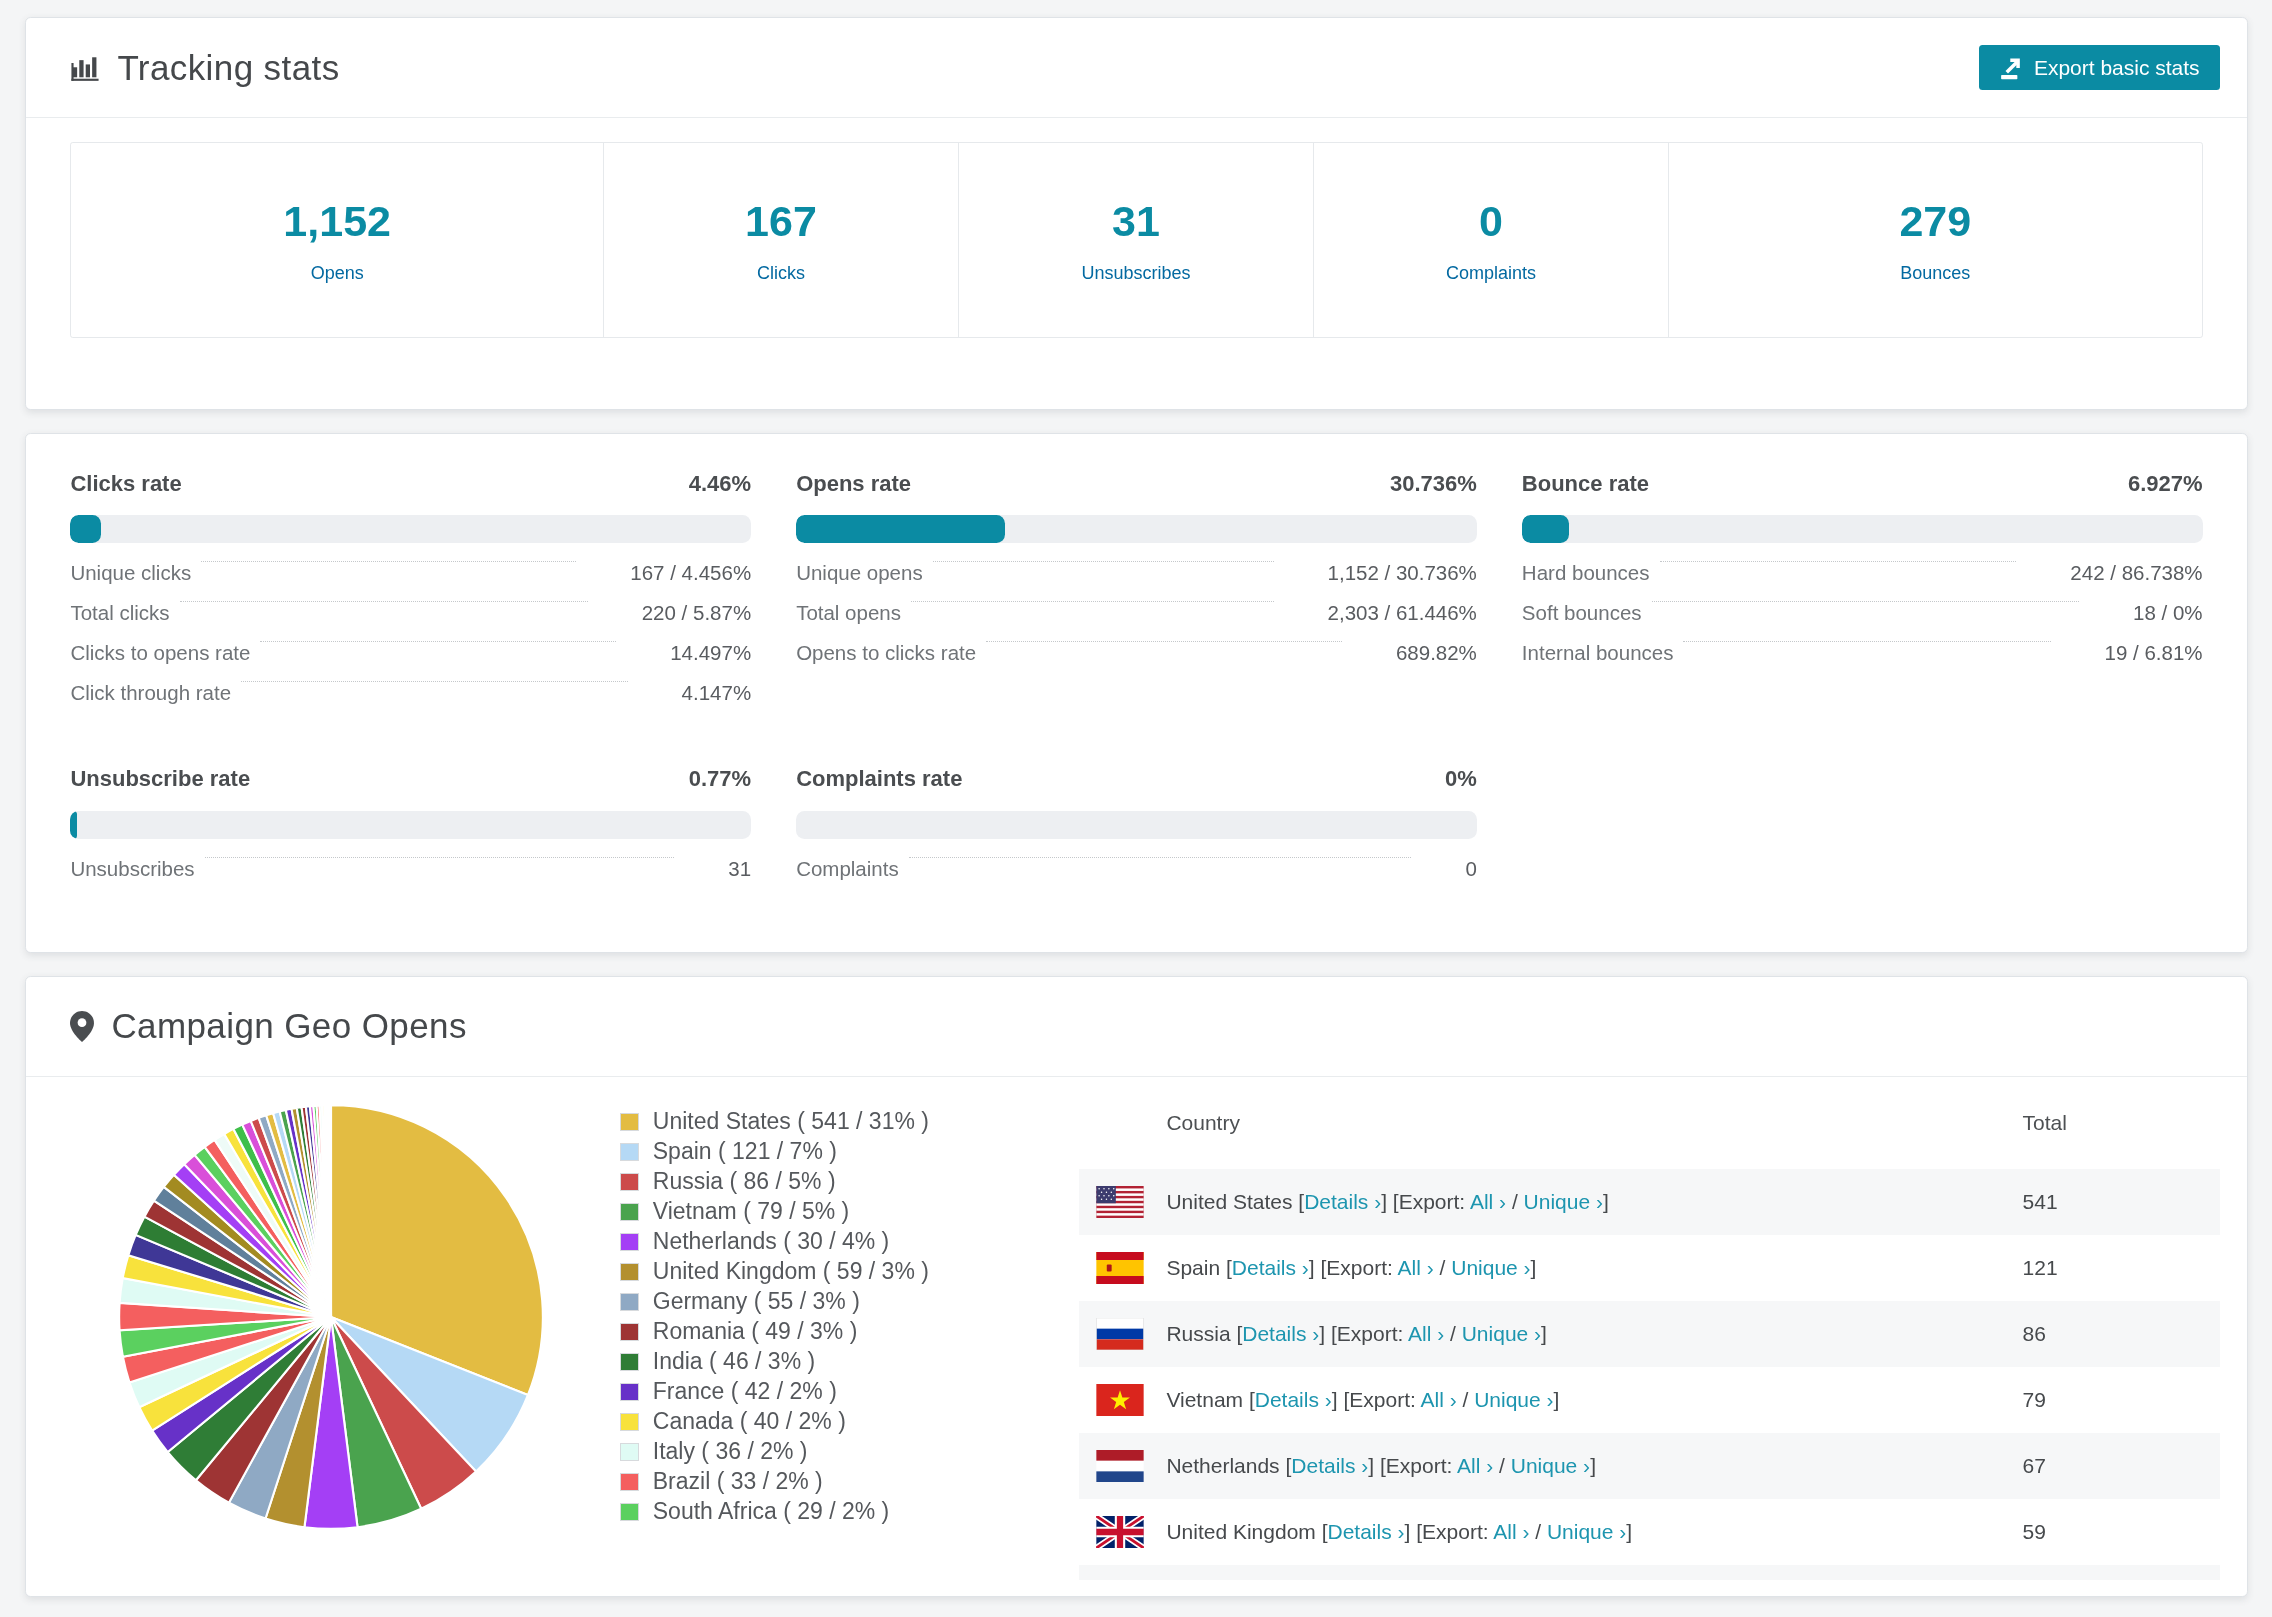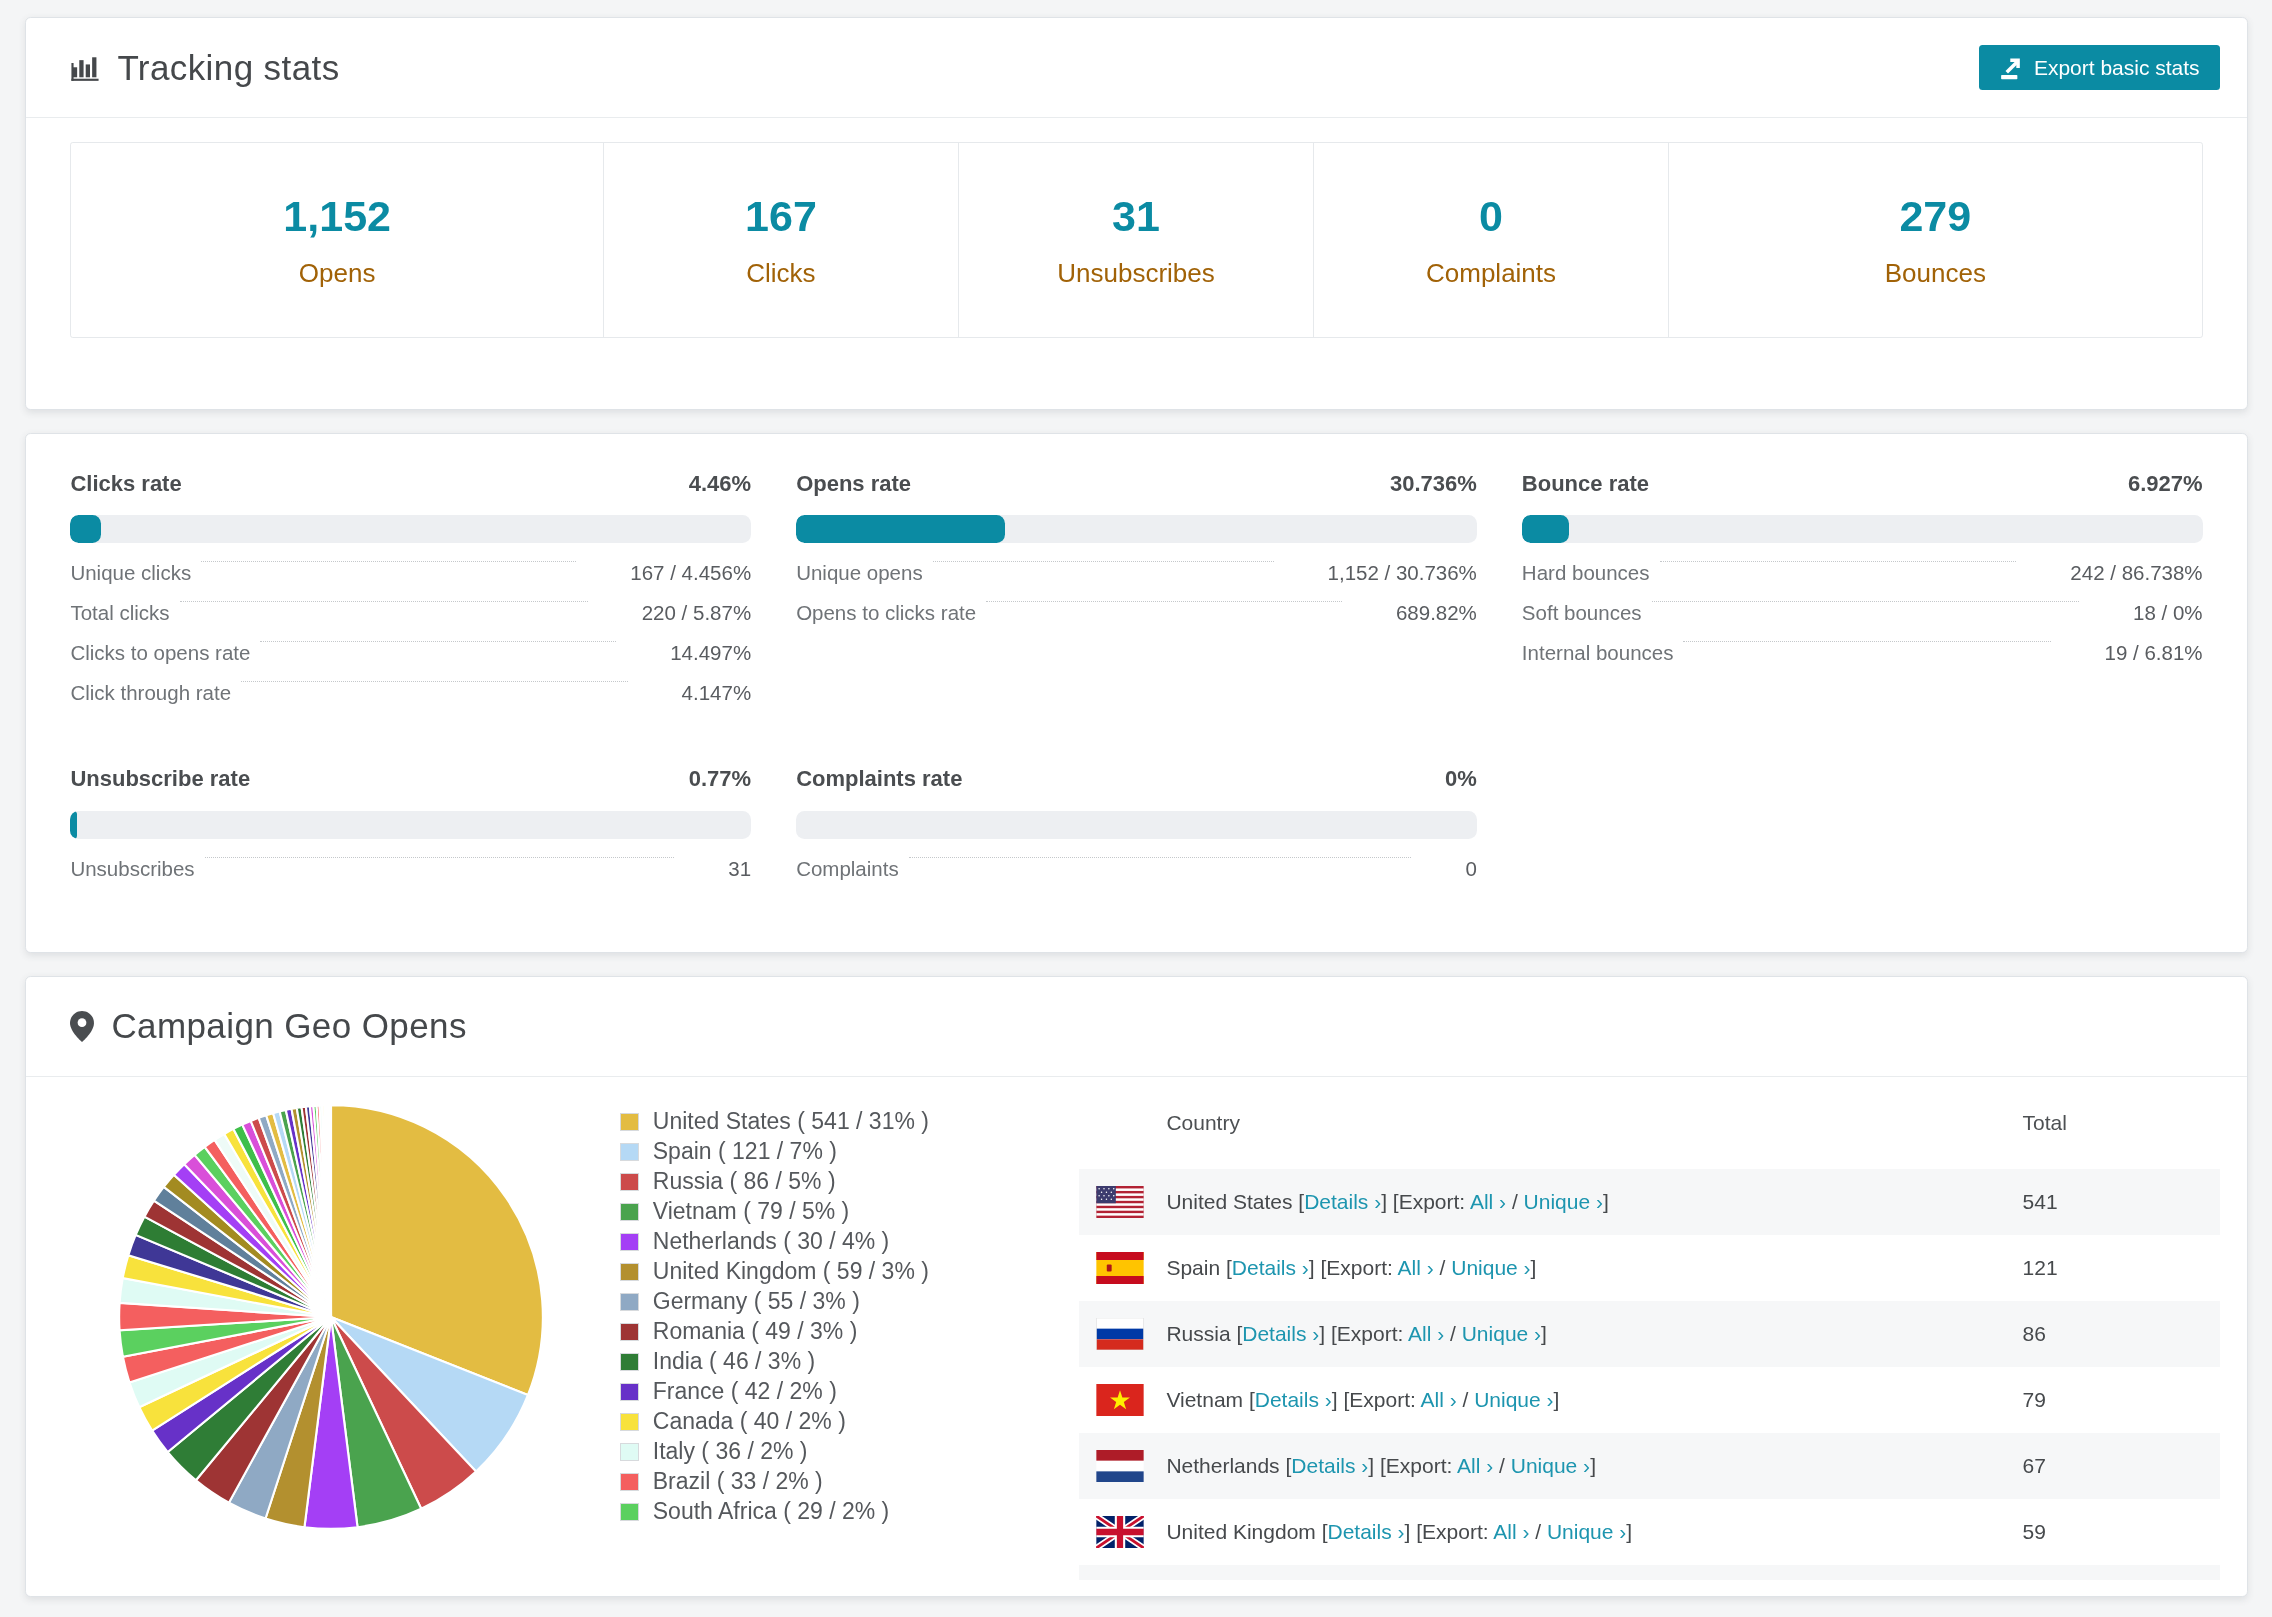--- a/index.html
+++ b/index.html
@@ -45,21 +45,21 @@
   .stats-box {
     display:grid; grid-template-columns:3fr 2fr 2fr 2fr 3fr;
     border:0.7px solid #e6e9ec; border-radius:2.8px; height:196px;
   }
   .stat-cell {
     display:flex; flex-direction:column; align-items:center; justify-content:center;
     border-right:0.7px solid #e6e9ec;
   }
   .stat-cell:last-child { border-right:none; }
   .stat-value { font-size:43px; font-weight:700; color:#0b8ba3; }
-  .stat-label { font-size:26px; color:#a16207; margin-top:17px; }
+  .stat-label { font-size:18px; color:#0369a1; margin-top:17px; }
 
   
   .rates-card { padding:37px 44px 55px; }
   .rates-grid {
     display:grid; grid-template-columns:repeat(3,1fr);
     column-gap:45px; row-gap:45px;
   }
   .rate-head { display:flex; justify-content:space-between; align-items:baseline; }
   .rate-title, .rate-value { font-size:22px; font-weight:700; color:#4a4d50; }
   .rate-bar {
@@ -201,20 +201,25 @@
             <span class="rate-value">30.736%</span>
           </div>
           <div class="rate-bar">
             <div class="rate-fill" style="width: 30.736%;"></div>
           </div>
           <div class="rate-rows">
             <div class="rate-row">
               <span class="rate-row-label">Unique opens</span>
               <span class="leader"></span>
               <span class="rate-row-value">1,152 / 30.736%</span>
+            </div>
+            <div class="rate-row">
+              <span class="rate-row-label">Total opens</span>
+              <span class="leader"></span>
+              <span class="rate-row-value">2,303 / 61.446%</span>
             </div>
             <div class="rate-row">
               <span class="rate-row-label">Opens to clicks rate</span>
               <span class="leader"></span>
               <span class="rate-row-value">689.82%</span>
             </div>
           </div>
         </div>
         <div class="rate-block">
           <div class="rate-head">

